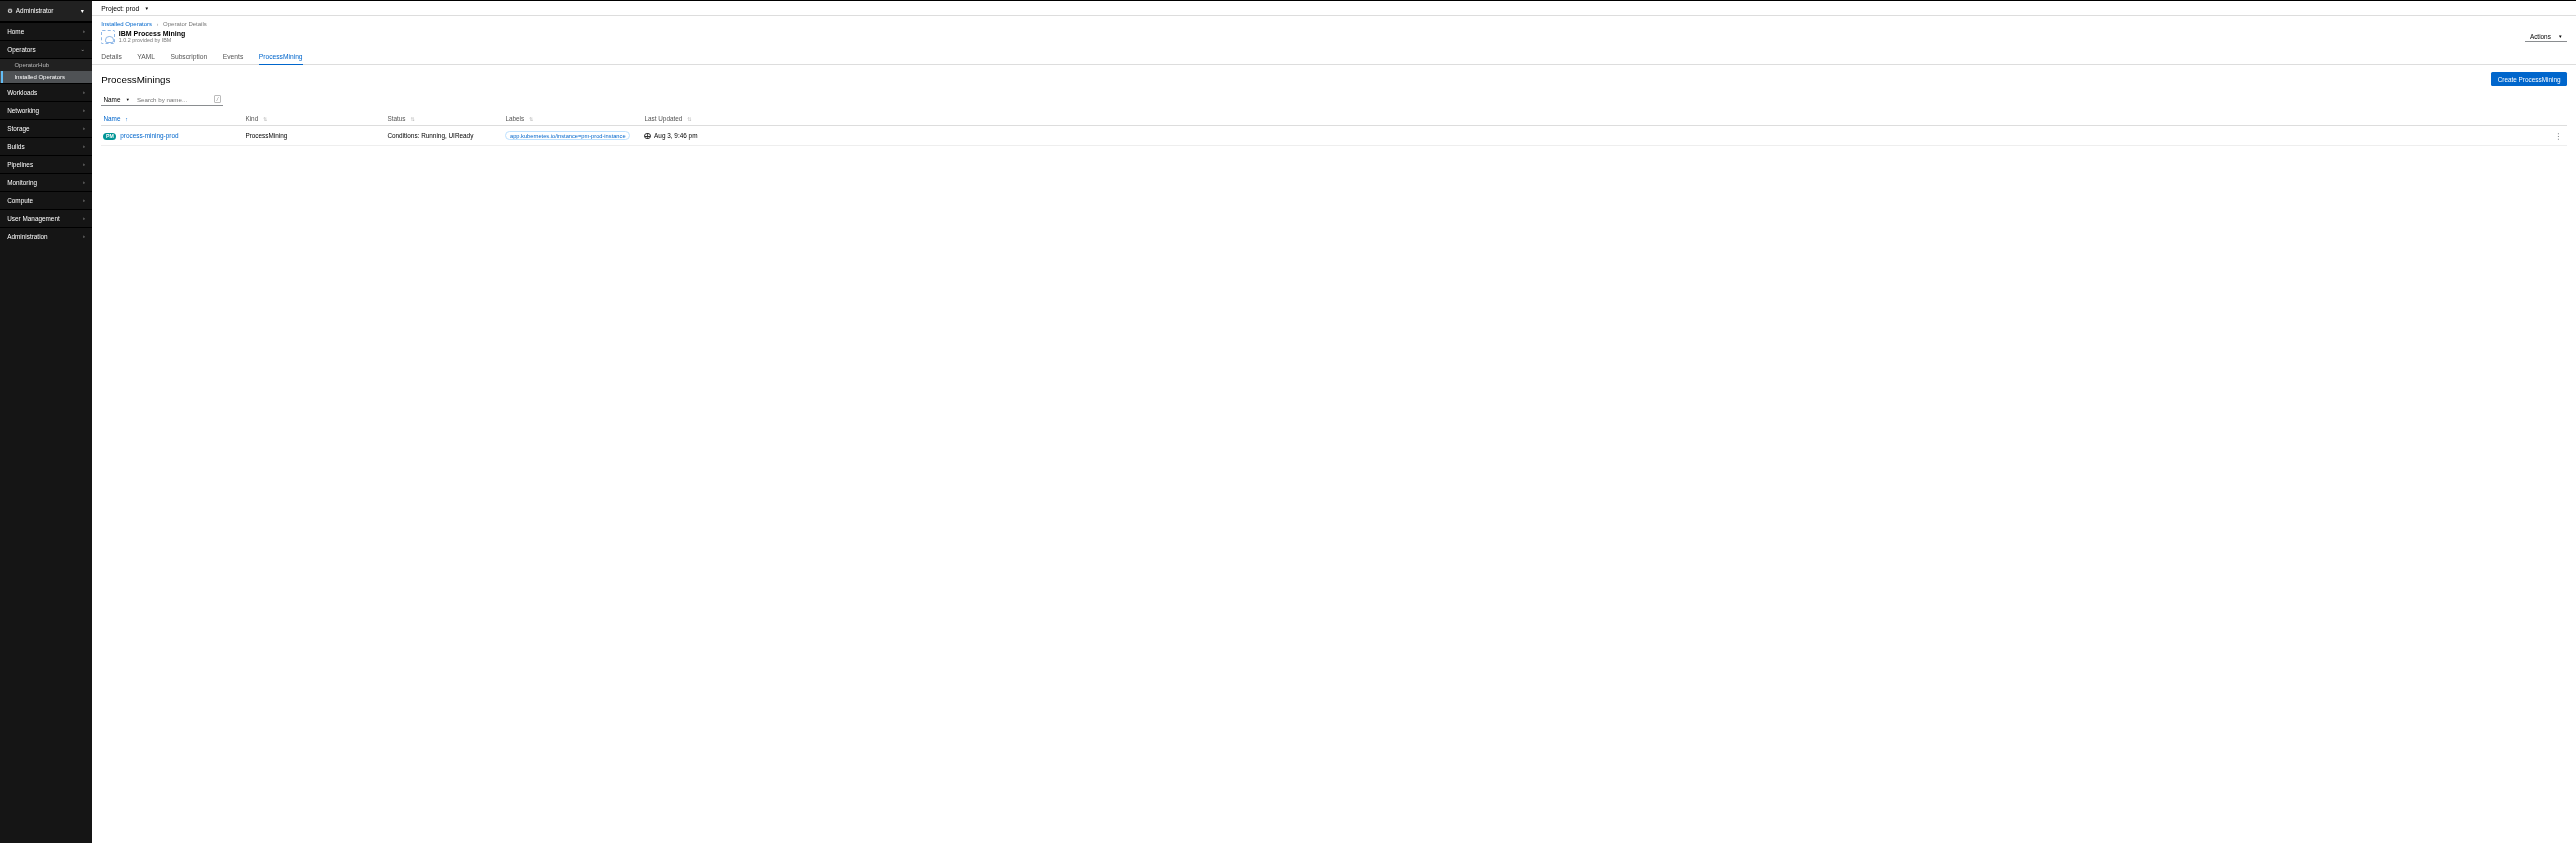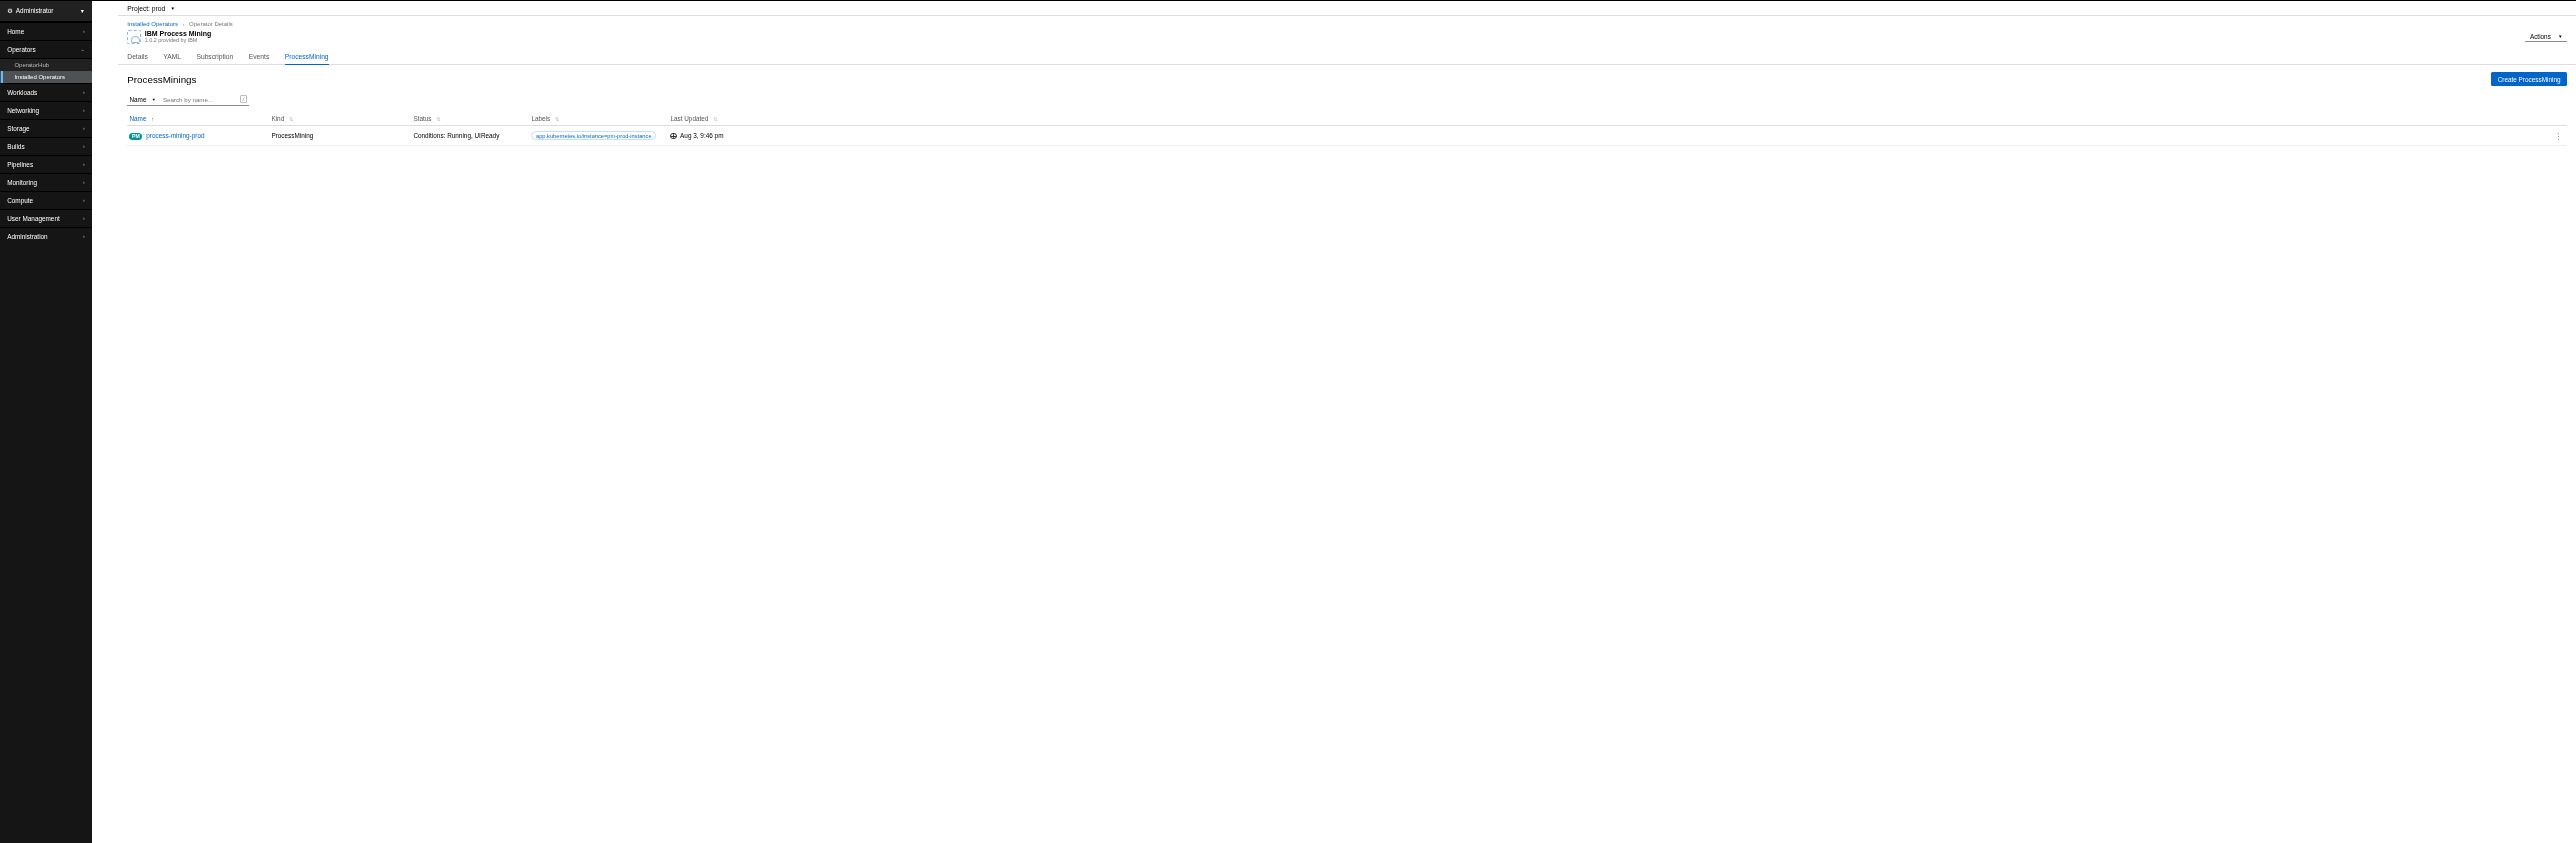--- a/index.html
+++ b/index.html
@@ -20,21 +20,21 @@
   .side-item { display: flex; align-items: center; padding: 0 7.2px; height: 18px; border-top: 0.5px solid #000; cursor: pointer; }
   .side-item .spacer { flex: 1; }
   .side-item .chev { font-size: 5.2px; color: #bbb; }
 
   .sub-area { background: #212121; border-top: 0.5px solid #000; }
   .sub-item { padding: 0 7.2px 0 14.4px; height: 12px; line-height: 12px; font-size: 6px; color: #bbb; cursor: pointer; }
   .sub-item.active { background: #4f5255; color: #fff; position: relative; }
   .sub-item.active::before { content: ""; position: absolute; left: 1px; top: 0; bottom: 0; width: 1.5px; background: #62bdf6; }
 
   
-  .main { flex: 1; display: flex; flex-direction: column; background: #fff; min-width: 0; margin-left: 26px; }
+  .main { flex: 1; display: flex; flex-direction: column; background: #fff; min-width: 0; }
 
   .proj-bar { height: 15px; border-bottom: 0.5px solid #ddd; display: flex; align-items: center; padding: 0 9.3px; font-size: 6.7px; }
   .proj-bar .caret { margin-left: 5.2px; font-size: 4.6px; }
 
   .crumbs { padding: 5.2px 9.3px 0 9.3px; font-size: 6px; color: #777; }
   .crumbs a { color: #0066cc; text-decoration: none; }
   .crumbs .sep { margin: 0 3.1px; color: #999; font-size: 4.6px; }
 
   .op-header { display: flex; align-items: center; padding: 3.1px 9.3px 5.2px 9.3px; }
   .op-logo { width: 13.4px; height: 13.4px; border: 0.5px dashed #8fb8e8; border-radius: 1.5px; margin-right: 4.1px; position: relative; }

